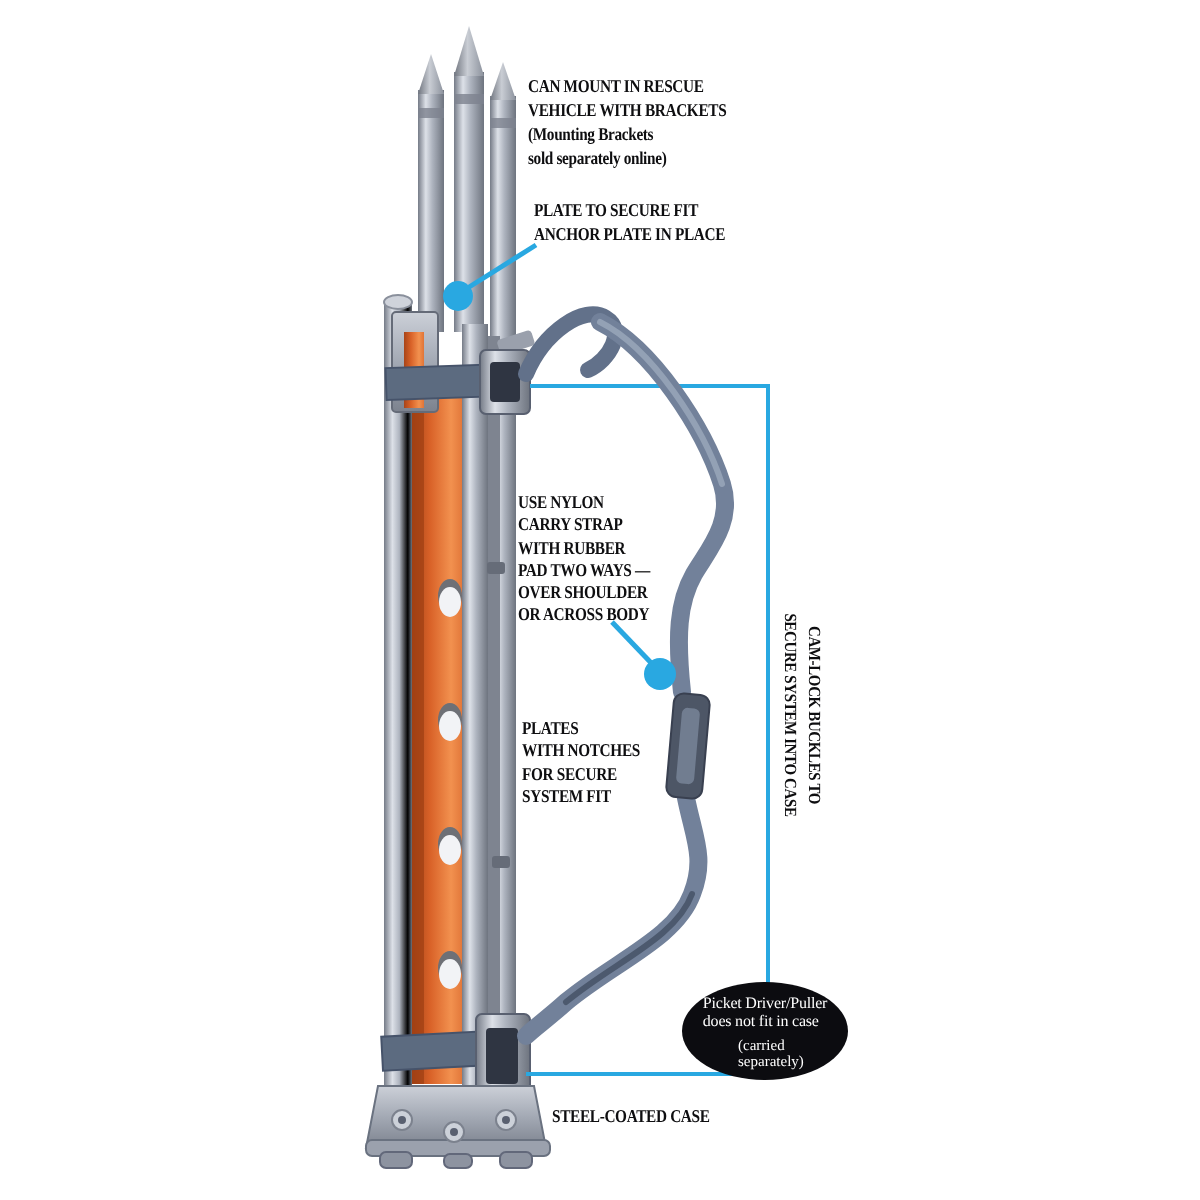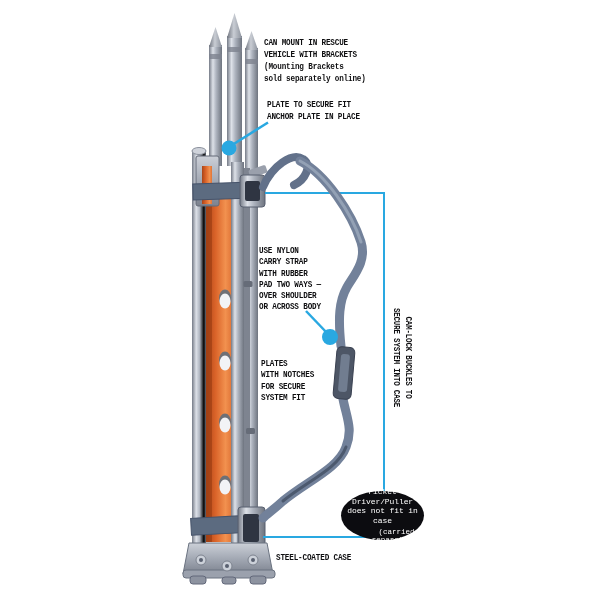--- a/index.html
+++ b/index.html
@@ -1,38 +1,38 @@
 <!DOCTYPE html>
 <html><head>
 <meta charset="utf-8">
 <style>
   html,body { margin:0; padding:0; background:#ffffff; }
   .stage {
     position:relative; width:600px; height:600px; background:#ffffff;
-    font-family:Liberation Mono, monospace; overflow:hidden;
+    font-family:Liberation Serif, serif; overflow:hidden;
   }
   .stage svg.art { position:absolute; left:0; top:0; z-index:1; }
   .lbl {
     position:absolute; z-index:2; color:#0e0e10; font-weight:bold;
     font-size:9px; line-height:12px; letter-spacing:-0.2px;
     white-space:pre-line; transform:scaleX(0.85); transform-origin:0 0;
   }
   .lh11 { line-height:11.3px; }
   .lbl-vert {
     position:absolute; z-index:2; color:#0e0e10; font-weight:bold;
     font-size:8.5px; line-height:11.5px; letter-spacing:-0.2px;
     white-space:pre-line; text-align:center; width:150px;
     left:326px; top:346px; transform:rotate(90deg) scaleX(0.88);
     transform-origin:center;
   }
   .bubble {
     position:absolute; z-index:3; left:341px; top:491px; width:83px; height:49px;
     background:#0c0c10; border-radius:50%;
     display:flex; flex-direction:column; align-items:center; justify-content:center;
-    color:#ffffff; text-align:center;
+    color:#ffffff; 
   }
   .bubble .b1 { font-size:8px; line-height:9.5px; letter-spacing:-0.1px; white-space:pre-line; }
   .bubble .b2 { font-size:7.5px; line-height:8px; margin-top:3px;margin-left:28px; }
 </style>
 </head>
 <body>
 
 <div class="stage">
 
   <svg class="art" width="600" height="600" viewBox="0 0 600 600">

